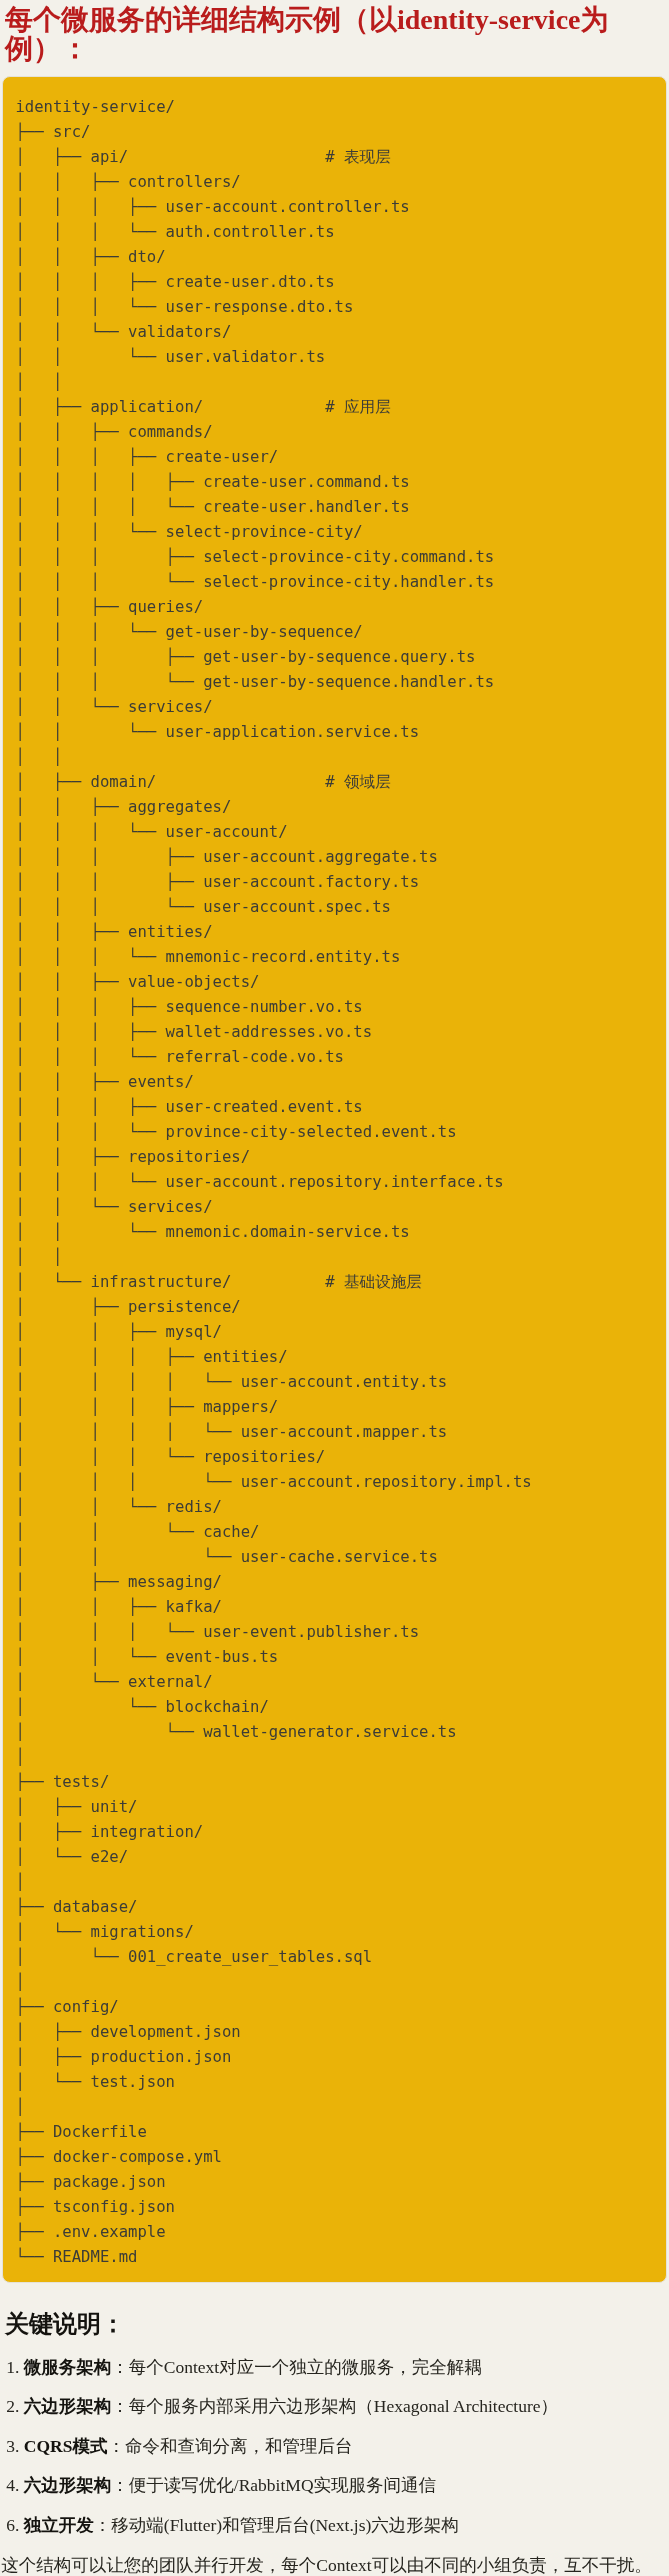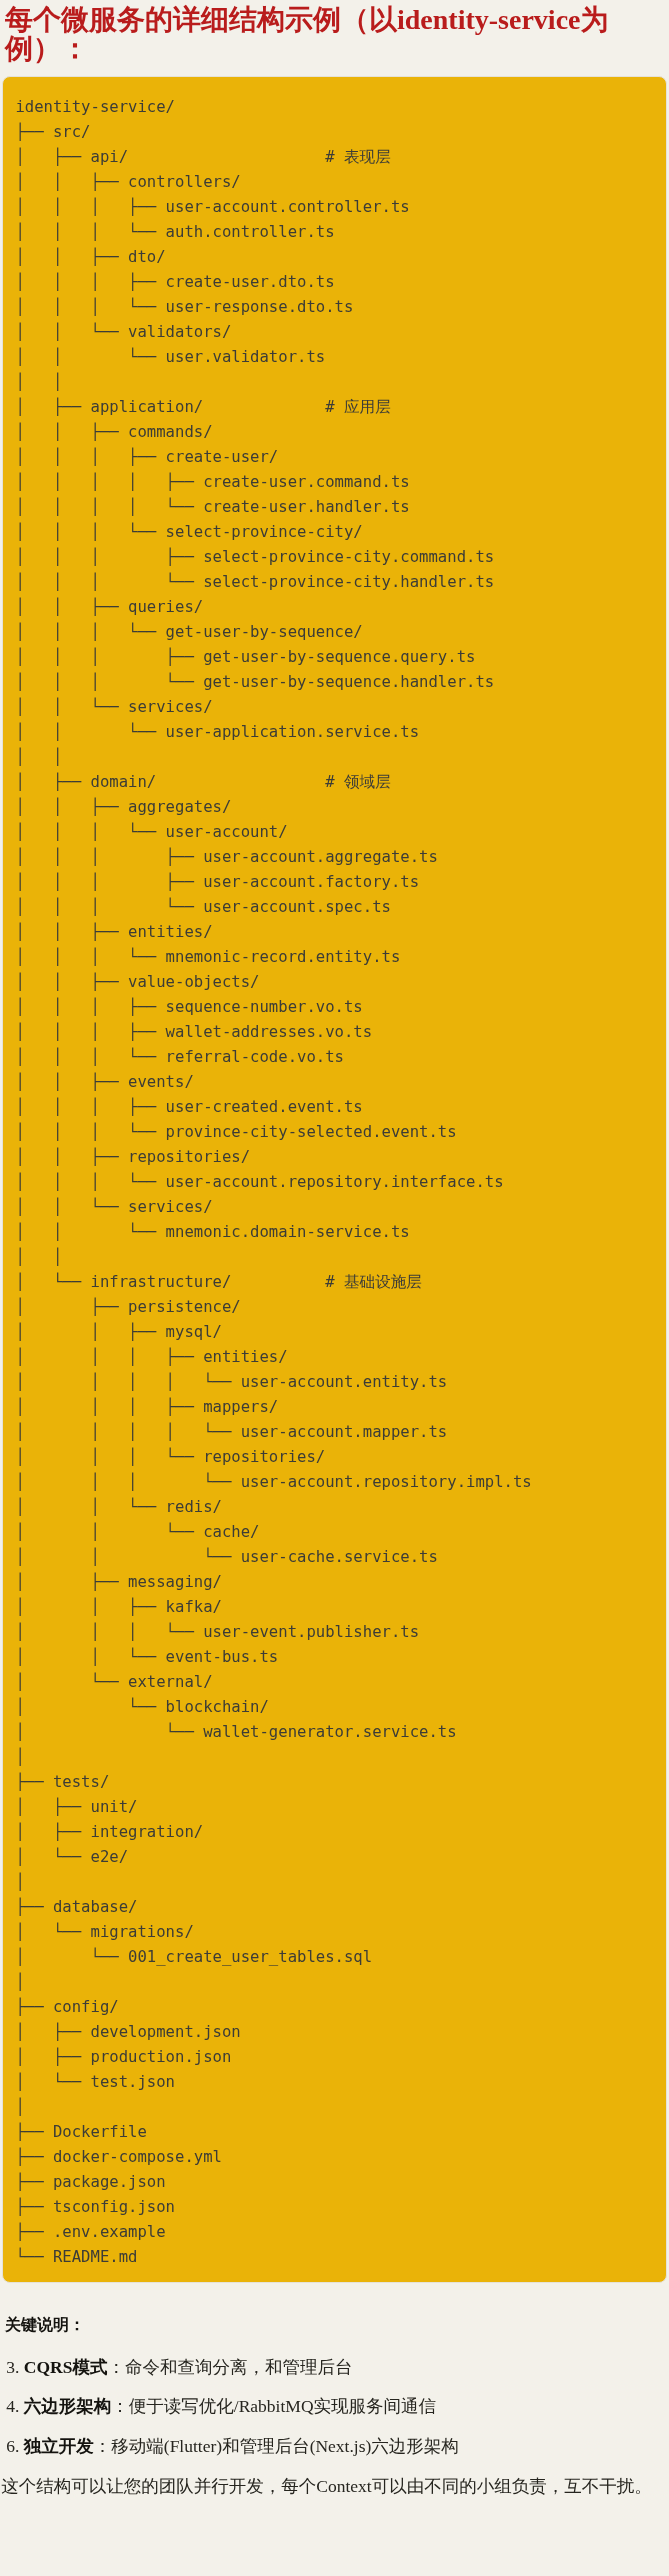--- a/index.html
+++ b/index.html
@@ -34,21 +34,21 @@
   .code-block pre {
     margin: 0;
     font-family: "DejaVu Sans Mono", "Liberation Mono", monospace;
     font-size: 15.6px;
     line-height: 25px;
     color: #3c3c37;
     white-space: pre;
   }
   .notes-heading {
     margin: 27.5px 5px 0 5px;
-    font-size: 16px;
+    font-size: 24px;
     line-height: 27.5px;
     font-weight: bold;
     color: #14130f;
   }
   .notes-list {
     margin-top: 17.5px;
   }
   .note-item {
     margin: 0 5px 17px 6.3px;
     font-size: 17.5px;
@@ -161,20 +161,26 @@
 ├── package.json
 ├── tsconfig.json
 ├── .env.example
 └── README.md</pre>
 </div>
 
 <h2 class="notes-heading">关键说明：</h2>
 
 <div class="notes-list">
   <div class="note-item">
+    <span class="num">1.</span><strong>微服务架构</strong><span>：每个Context对应一个独立的微服务，完全解耦</span>
+  </div>
+  <div class="note-item">
+    <span class="num">2.</span><strong>六边形架构</strong><span>：每个服务内部采用六边形架构（Hexagonal Architecture）</span>
+  </div>
+  <div class="note-item">
     <span class="num">3.</span><strong>CQRS模式</strong><span>：命令和查询分离，和管理后台</span>
   </div>
   <div class="note-item">
     <span class="num">4.</span><strong>六边形架构</strong><span>：便于读写优化/RabbitMQ实现服务间通信</span>
   </div>
   <div class="note-item">
     <span class="num">6.</span><strong>独立开发</strong><span>：移动端(Flutter)和管理后台(Next.js)六边形架构</span>
   </div>
 </div>
 

